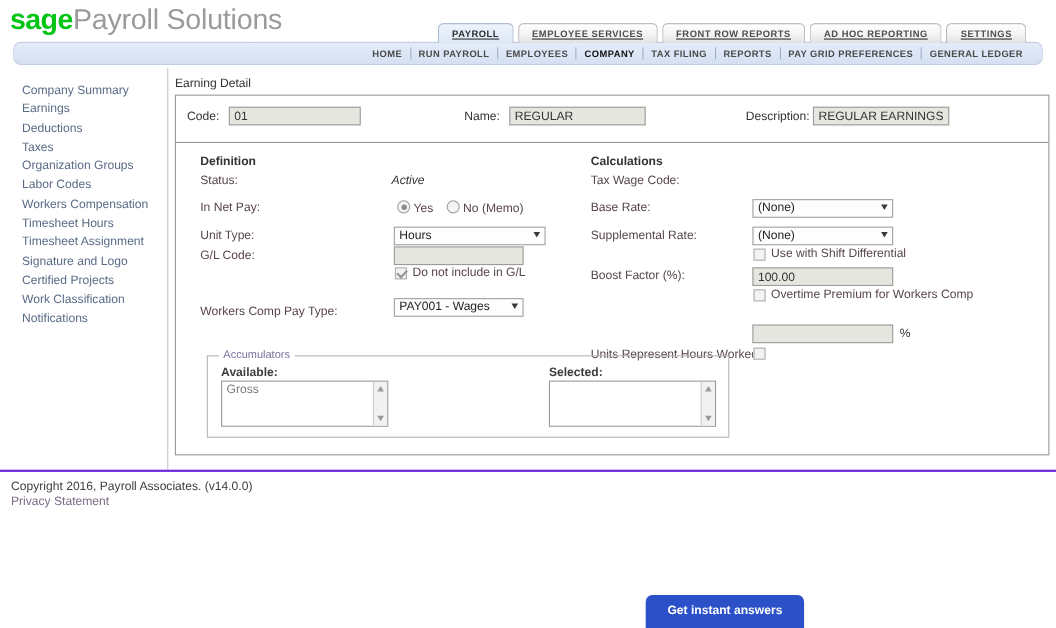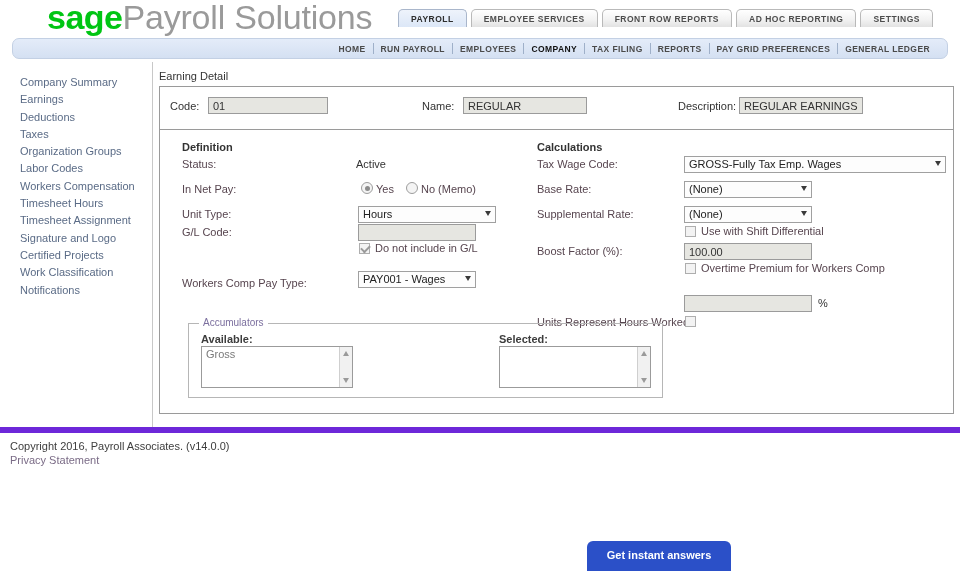--- a/index.html
+++ b/index.html
@@ -21,45 +21,45 @@
   
   .header {
     position: relative;
     height: 36px;
     background: #ffffff;
   }
   .logo {
     position: absolute;
     left: 9px;
     top: 1px;
-    font-size: 34px;
+    font-size: 26px;
     line-height: 32px;
     white-space: nowrap;
-    margin-left: 38px;
   }
   .logo-sage {
     color: #00c514;
     font-weight: bold;
     letter-spacing: -0.5px;
   }
   .logo-rest {
     color: #9a9a9a;
     font-weight: normal;
     letter-spacing: -0.2px;
   }
 
   
   .tabs {
     position: absolute;
     left: 398px;
-    top: 9px;
+    top: 20px;
     height: 19px;
     display: flex;
-    align-items: flex-start;
+    align-items: center;
     z-index: 5;
+    text-decoration: underline;
   }
   .tab {
     height: 18px;
     line-height: 18px;
     padding: 0 12px;
     margin-right: 4px;
     font-size: 8.5px;
     font-weight: bold;
     letter-spacing: 0.5px;
     color: #4d4d4d;
@@ -333,21 +333,21 @@
   }
   .sbar .up { top: 4px; border-bottom: 5px solid #9a9a9a; }
   .sbar .dn { bottom: 4px; border-top: 5px solid #9a9a9a; }
 
   
   .footer {
     position: absolute;
     top: 427px;
     left: 0;
     width: 960px;
-    border-top: 6px solid #6d28d9;
+    border-top: 2px solid #6d28d9;
     padding: 6px 0 0 10px;
     box-sizing: border-box;
   }
   .copy {
     font-size: 11px;
     color: #3d3d3d;
     line-height: 14px;
   }
   .privacy {
     font-size: 11px;
@@ -436,21 +436,21 @@
         <span class="fld-label" style="left:262px; top:13px;">Name:</span>
         <input class="ro-input" style="left: 303px; top: 10px; width: 124px;" readonly="" value="REGULAR">
 
         <span class="fld-label" style="left:518px; top:13px;">Description:</span>
         <input class="ro-input" style="left: 579px; top: 10px; width: 124px;" readonly="" value="REGULAR EARNINGS">
       </div>
 
       <div class="sec-title" style="left:22px; top:54px;">Definition</div>
 
       <div class="row-label" style="left:22px; top:71px;">Status:</div>
-      <div class="row-value" style="left:196px; top:71px;">Active</div>
+      <div class="row-value" style="left:196px; top:71px;font-style:italic;">Active</div>
 
       <div class="row-label" style="left:22px; top:96px;">In Net Pay:</div>
       <div class="radio-grp" style="left:201px; top:95px;">
         <span class="rad on"></span><span class="rlbl">Yes</span><span class="rad"></span><span class="rlbl">No (Memo)</span>
       </div>
 
       <div class="row-label" style="left:22px; top:121px;">Unit Type:</div>
       <div class="selwrap" style="left:198px; top:119px; width:138px;">
         <span class="txt">Hours</span>
         <span class="arw"></span>
@@ -464,24 +464,20 @@
 
       <div class="row-label" style="left:22px; top:190px;">Workers Comp Pay Type:</div>
       <div class="selwrap" style="left:198px; top:184px; width:118px;">
         <span class="txt">PAY001 - Wages</span>
         <span class="arw"></span>
       </div>
 
       <div class="sec-title" style="left:377px; top:54px;">Calculations</div>
 
       <div class="row-label" style="left:377px; top:71px;">Tax Wage Code:</div>
-      <div class="selwrap" style="left:524px; top:69px; width:262px;">
-        <span class="txt">GROSS-Fully Tax Emp. Wages</span>
-        <span class="arw"></span>
-      </div>
 
       <div class="row-label" style="left:377px; top:96px;">Base Rate:</div>
       <div class="selwrap" style="left:524px; top:94px; width:128px;">
         <span class="txt">(None)</span>
         <span class="arw"></span>
       </div>
 
       <div class="row-label" style="left:377px; top:121px;">Supplemental Rate:</div>
       <div class="selwrap" style="left:524px; top:119px; width:128px;">
         <span class="txt">(None)</span>

